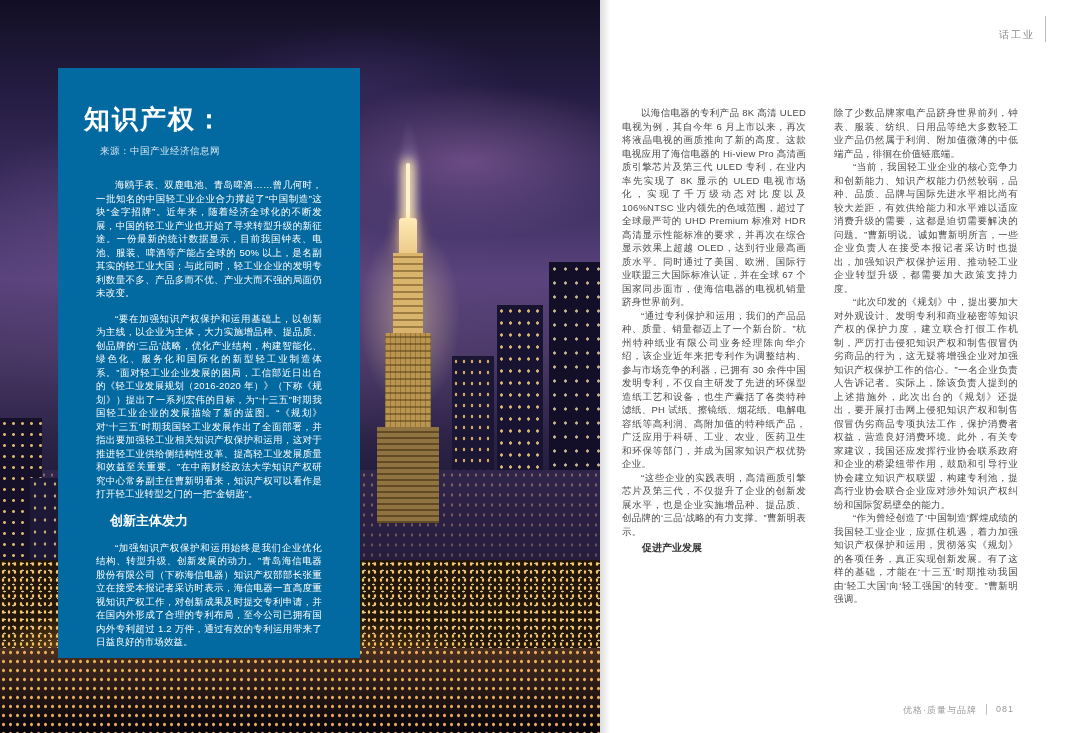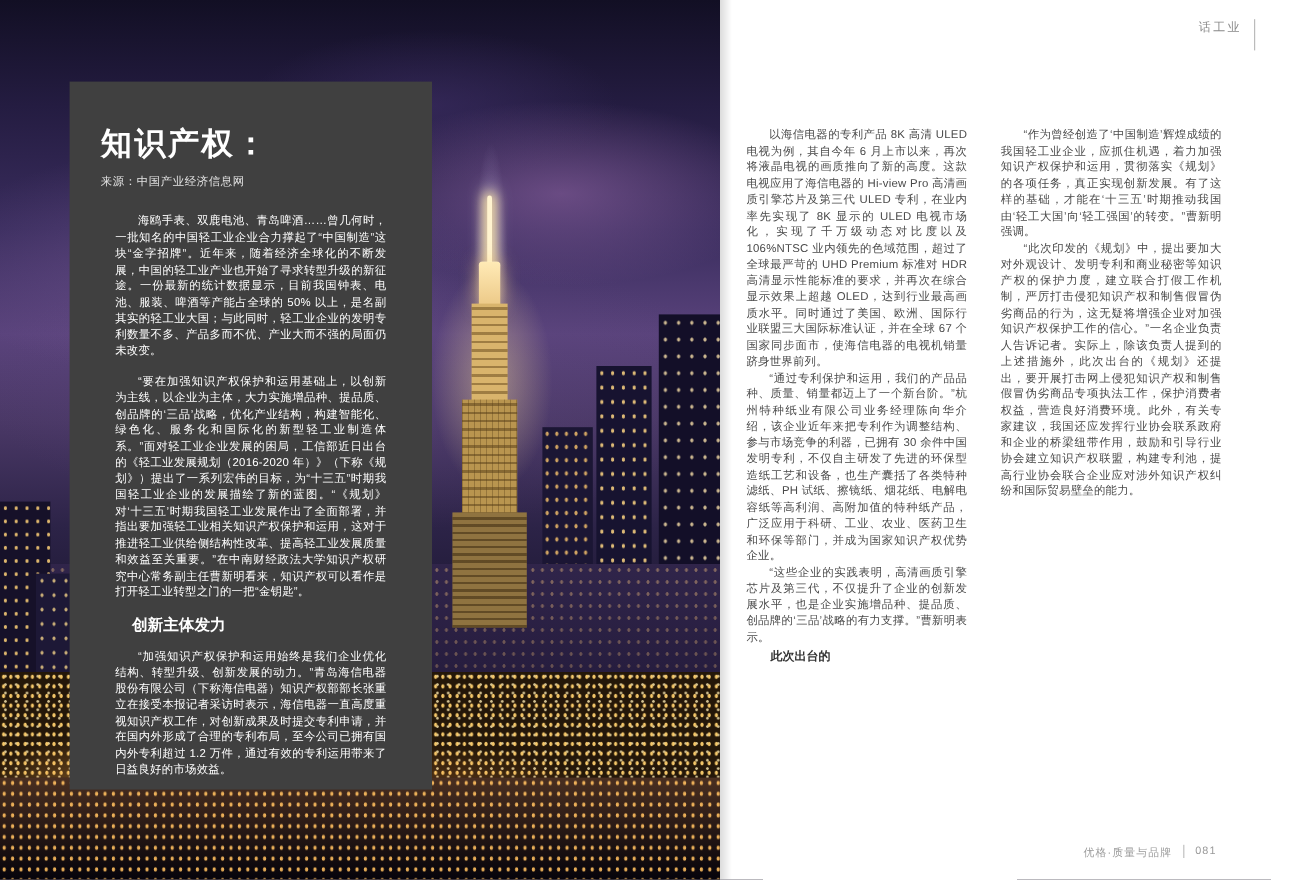--- a/index.html
+++ b/index.html
@@ -82,33 +82,33 @@
     background-color:#0d0917;
     background-image:
       radial-gradient(rgba(255,190,95,.9) 1px, transparent 1.7px),
       linear-gradient(180deg, rgba(255,160,60,.25), rgba(5,3,10,.95));
     background-size:7px 9px, 100% 100%;
   }
 
   
   .feature-box {
     position:absolute; left:58px; top:68px; width:302px; height:590px;
-    background:#404040; color:#ffffff; padding:20px 26px; z-index:5;
+    background:#0369a1; color:#ffffff; padding:20px 26px; z-index:5;
   }
   .fb-title1 { font-size:26px; font-weight:700; letter-spacing:2px; margin:14px 0 8px 0; }
   .fb-title2 { font-size:24px; font-weight:400; letter-spacing:2px; margin:0 0 18px 0; }
-  .fb-source { font-size:9.5px; opacity:.85; margin:0 0 20px 0; letter-spacing:.5px; }
+  .fb-source { font-size:9.5px; opacity:.85; margin:0 0 20px 16px; letter-spacing:.5px; }
   .feature-box p { margin:12px; font-size:9.5px; line-height:13.5px; text-align:justify; text-indent:2em; letter-spacing:.2px; }
   .fb-subhead { font-weight:700; font-size:13px; line-height:16px; text-indent:2em; margin:3px 0; }
 
   
   .right-page { position:absolute; left:600px; top:0; width:480px; height:733px; background:#ffffff; }
   .seam { position:absolute; left:0; top:0; width:10px; height:733px;
     background:linear-gradient(90deg, rgba(0,0,0,.14), rgba(0,0,0,0)); }
-  .page-header { position:absolute; top:16px; right:34px; display:flex; align-items:flex-start; gap:10px; }
+  .page-header { position:absolute; top:16px; right:34px; display:flex; align-items:flex-end; gap:10px; }
   .ph-label { font-size:10px; color:#8a8a8a; letter-spacing:2px; }
   .ph-rule { width:1px; height:26px; background:#bbbbbb; }
 
   .columns { position:absolute; left:22px; top:106px; display:flex; gap:28px; }
   .col { width:184px; color:#4a4a4a; }
   .col p { margin:0; font-size:9.5px; line-height:13.5px; text-align:justify; text-indent:2em; letter-spacing:.2px; }
   .col p.noindent { text-indent:0; }
   .col .subhead { font-weight:700; color:#333333; text-indent:2em; font-size:10px; line-height:15px; margin:2px 0; }
 
   .page-footer { position:absolute; bottom:16px; right:66px; display:flex; align-items:flex-start; gap:9px;
@@ -153,25 +153,27 @@
   <div class="page-header">
     <span class="ph-label">话工业</span>
     <span class="ph-rule"></span>
   </div>
 
   <div class="columns">
     <div class="col">
       <p>以海信电器的专利产品 8K 高清 ULED 电视为例，其自今年 6 月上市以来，再次将液晶电视的画质推向了新的高度。这款电视应用了海信电器的 Hi-view Pro 高清画质引擎芯片及第三代 ULED 专利，在业内率先实现了 8K 显示的 ULED 电视市场化，实现了千万级动态对比度以及 106%NTSC 业内领先的色域范围，超过了全球最严苛的 UHD Premium 标准对 HDR 高清显示性能标准的要求，并再次在综合显示效果上超越 OLED，达到行业最高画质水平。同时通过了美国、欧洲、国际行业联盟三大国际标准认证，并在全球 67 个国家同步面市，使海信电器的电视机销量跻身世界前列。</p>
       <p>“通过专利保护和运用，我们的产品品种、质量、销量都迈上了一个新台阶。”杭州特种纸业有限公司业务经理陈向华介绍，该企业近年来把专利作为调整结构、参与市场竞争的利器，已拥有 30 余件中国发明专利，不仅自主研发了先进的环保型造纸工艺和设备，也生产囊括了各类特种滤纸、PH 试纸、擦镜纸、烟花纸、电解电容纸等高利润、高附加值的特种纸产品，广泛应用于科研、工业、农业、医药卫生和环保等部门，并成为国家知识产权优势企业。</p>
       <p>“这些企业的实践表明，高清画质引擎芯片及第三代，不仅提升了企业的创新发展水平，也是企业实施增品种、提品质、创品牌的‘三品’战略的有力支撑。”曹新明表示。</p>
-      <div class="subhead">此次出台的</div>
+      <div class="subhead">促进产业发展</div>
     </div>
     <div class="col">
+      <p class="noindent">除了少数品牌家电产品跻身世界前列，钟表、服装、纺织、日用品等绝大多数轻工业产品仍然属于利润、附加值微薄的中低端产品，徘徊在价值链底端。</p>
+      <p>“当前，我国轻工业企业的核心竞争力和创新能力、知识产权能力仍然较弱，品种、品质、品牌与国际先进水平相比尚有较大差距，有效供给能力和水平难以适应消费升级的需要，这都是迫切需要解决的问题。”曹新明说。诚如曹新明所言，一些企业负责人在接受本报记者采访时也提出，加强知识产权保护运用、推动轻工业企业转型升级，都需要加大政策支持力度。</p>
+      <p>“此次印发的《规划》中，提出要加大对外观设计、发明专利和商业秘密等知识产权的保护力度，建立联合打假工作机制，严厉打击侵犯知识产权和制售假冒伪劣商品的行为，这无疑将增强企业对加强知识产权保护工作的信心。”一名企业负责人告诉记者。实际上，除该负责人提到的上述措施外，此次出台的《规划》还提出，要开展打击网上侵犯知识产权和制售假冒伪劣商品专项执法工作，保护消费者权益，营造良好消费环境。此外，有关专家建议，我国还应发挥行业协会联系政府和企业的桥梁纽带作用，鼓励和引导行业协会建立知识产权联盟，构建专利池，提高行业协会联合企业应对涉外知识产权纠纷和国际贸易壁垒的能力。</p>
       <p>“作为曾经创造了‘中国制造’辉煌成绩的我国轻工业企业，应抓住机遇，着力加强知识产权保护和运用，贯彻落实《规划》的各项任务，真正实现创新发展。有了这样的基础，才能在‘十三五’时期推动我国由‘轻工大国’向‘轻工强国’的转变。”曹新明强调。</p>
-      <p>“此次印发的《规划》中，提出要加大对外观设计、发明专利和商业秘密等知识产权的保护力度，建立联合打假工作机制，严厉打击侵犯知识产权和制售假冒伪劣商品的行为，这无疑将增强企业对加强知识产权保护工作的信心。”一名企业负责人告诉记者。实际上，除该负责人提到的上述措施外，此次出台的《规划》还提出，要开展打击网上侵犯知识产权和制售假冒伪劣商品专项执法工作，保护消费者权益，营造良好消费环境。此外，有关专家建议，我国还应发挥行业协会联系政府和企业的桥梁纽带作用，鼓励和引导行业协会建立知识产权联盟，构建专利池，提高行业协会联合企业应对涉外知识产权纠纷和国际贸易壁垒的能力。</p>
     </div>
   </div>
 
   <div class="page-footer">
     <span>优格·质量与品牌</span>
     <span class="pf-rule"></span>
     <span>081</span>
   </div>
 </div>
 

